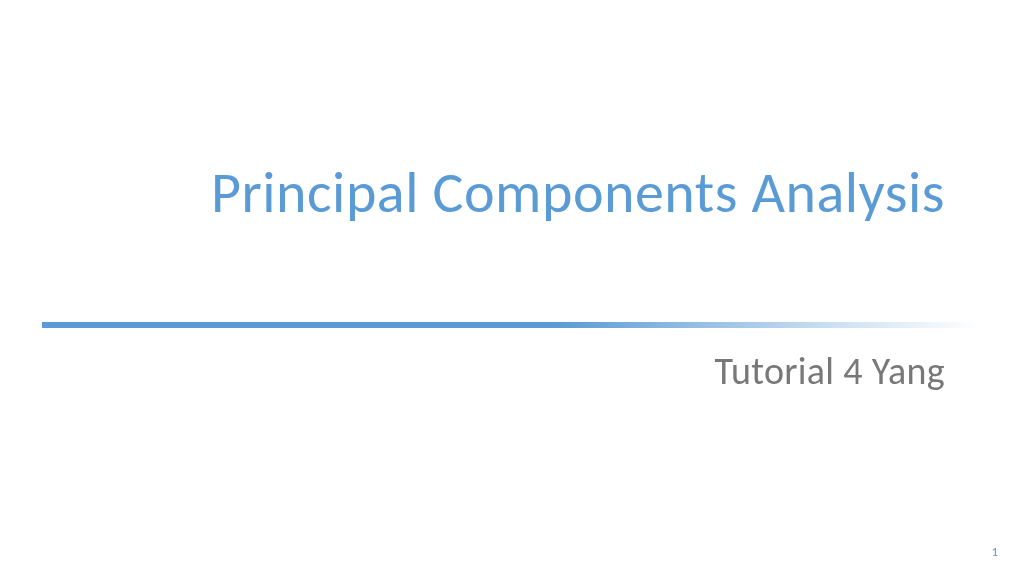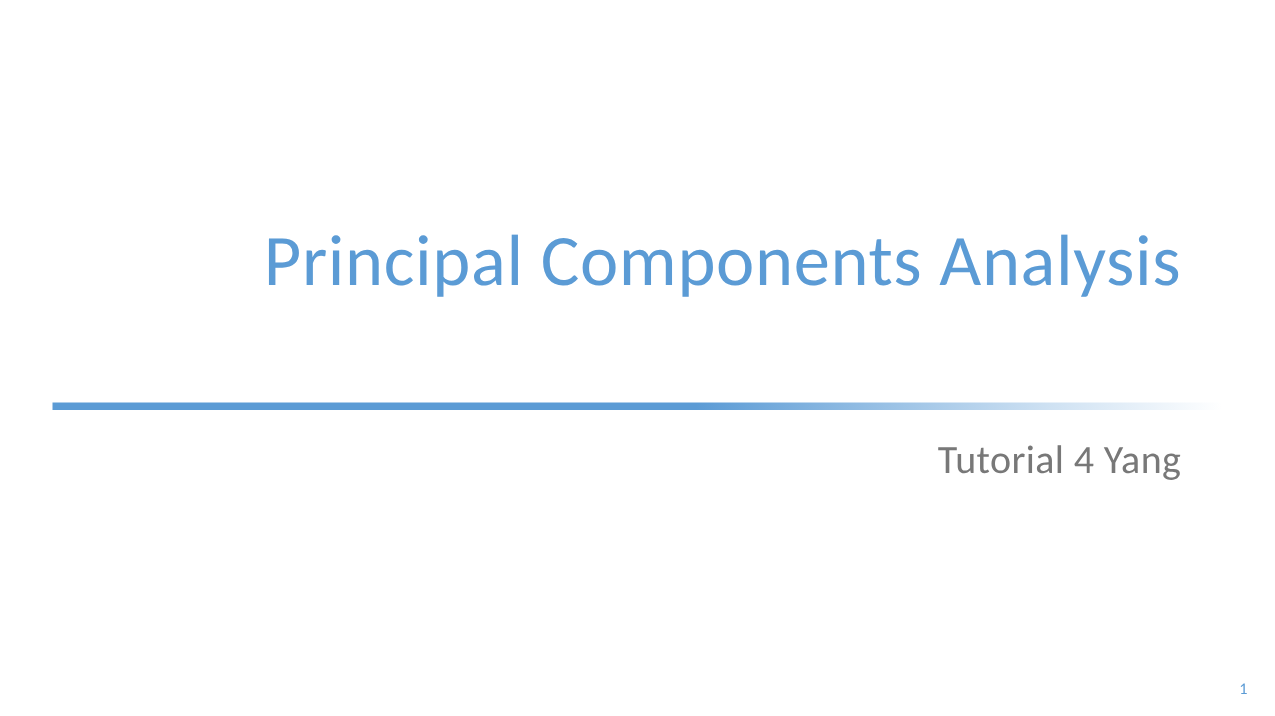--- a/index.html
+++ b/index.html
@@ -16,21 +16,21 @@
       overflow: hidden;
     }
     .slide-container {
       width: 100%;
       height: 100%;
       position: relative;
       padding: 0;
     }
     .title-block {
       position: absolute;
-      top: 176px;
+      top: 160px;
       right: 75px;
       text-align: right;
     }
     .title {
       font-size: 58px;
       font-weight: 400;
       color: #5b9bd5;
       line-height: 1.15;
       letter-spacing: 0.5px;
     }
@@ -42,21 +42,21 @@
       height: 6px;
       background: linear-gradient(to right, #5b9bd5 0%, #5b9bd5 55%, rgba(91,155,213,0.3) 85%, rgba(91,155,213,0) 100%);
     }
     .subtitle-block {
       position: absolute;
       top: 348px;
       right: 75px;
       text-align: right;
     }
     .subtitle {
-      font-size: 32px;
+      font-size: 38px;
       font-weight: 400;
       color: #787878;
       letter-spacing: 0.3px;
     }
     .page-number {
       position: absolute;
       bottom: 14px;
       right: 22px;
       font-size: 13px;
       color: #5b9bd5;

